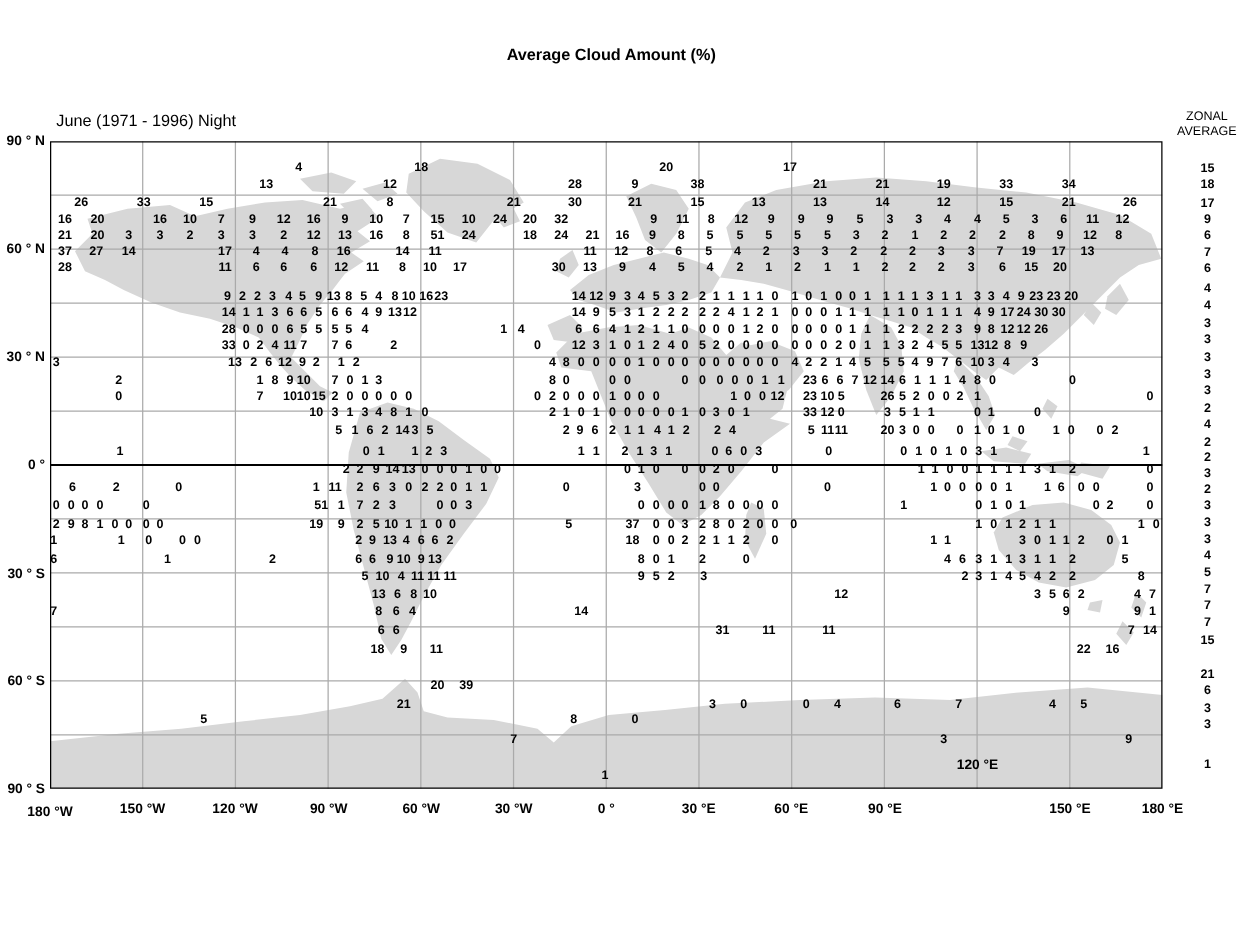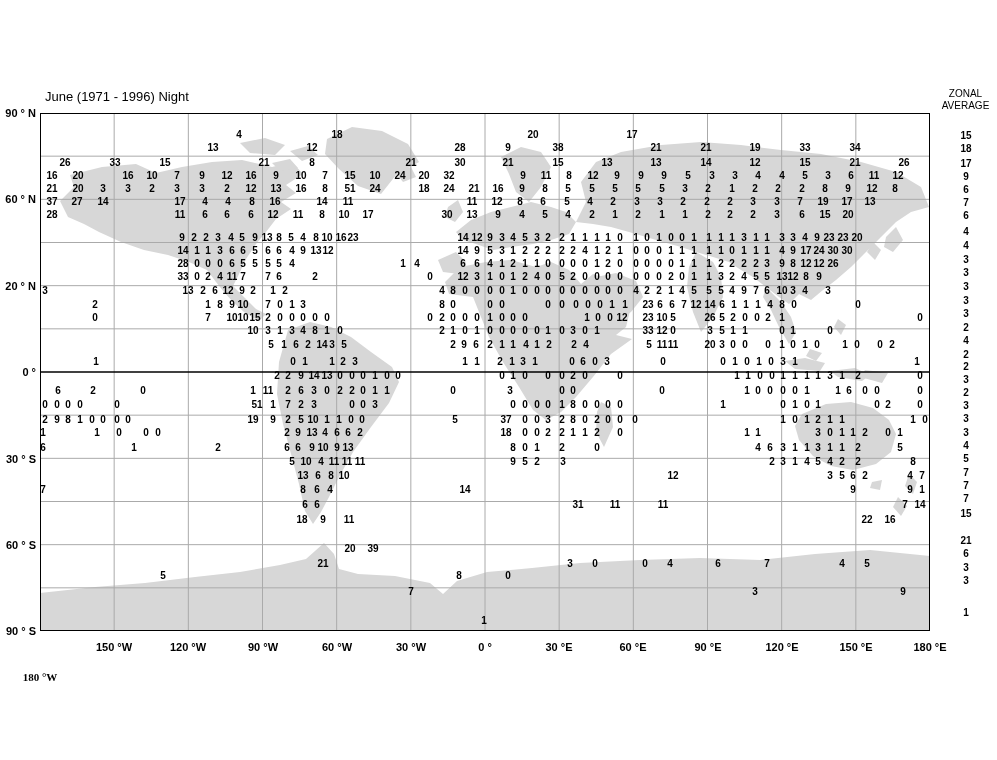--- a/index.html
+++ b/index.html
@@ -24,20 +24,21 @@
        white-space:pre;}
   .lonlab{position:absolute;transform:translate(-50%,0);font-size:11px;font-weight:bold;
        white-space:pre;}
   .foot1{position:absolute;left:0;top:672px;width:978px;text-align:center;font-size:11px;white-space:pre;}
   .foot2{position:absolute;left:0;top:707px;width:997px;text-align:center;font-size:13px;}
 </style>
 </head>
 <body>
 
 <div id="page">
+  <div class="subtitle">Average Cloud Amount (%)</div>
   <div class="hleft">June (1971 - 1996) Night</div>
   <div class="zhead">
     <div>ZONAL</div>
     <div>AVERAGE</div>
   </div>
 
   <svg id="mapsvg" width="890" height="518" viewBox="0 0 890 518">
     <g fill="#d7d7d7" stroke="none">
       <polygon points="287,26 312,14 342,18 368,31 379,49 356,62 341,81 318,73 299,56 285,41"></polygon>
       <polygon points="28,104 20,88 34,74 30,62 62,54 96,51 116,60 142,54 172,49 202,47 232,54 252,49 263,61 246,72 256,80 241,89 251,96 236,106 226,119 216,131 206,146 199,161 193,173 205,185 216,196 226,201 219,208 204,199 193,189 184,179 176,169 167,157 149,149 128,142 104,137 81,129 59,119 44,111"></polygon>
@@ -912,35 +913,35 @@
       <span class="zval" style="left: 966px; top: 513px;">15</span>
       <span class="zval" style="left: 966px; top: 540px;">21</span>
       <span class="zval" style="left: 966px; top: 553px;">6</span>
       <span class="zval" style="left: 966px; top: 567px;">3</span>
       <span class="zval" style="left: 966px; top: 580px;">3</span>
       <span class="zval" style="left: 966px; top: 612px;">1</span>
     </div>
   <div>
       <span class="latlab" style="left: 36px; top: 113px;">90 ° N</span>
       <span class="latlab" style="left: 36px; top: 199px;">60 ° N</span>
-      <span class="latlab" style="left: 36px; top: 286px;">20 ° N</span>
+      <span class="latlab" style="left: 36px; top: 286px;">30 ° N</span>
       <span class="latlab" style="left: 36px; top: 372px;">0 °</span>
       <span class="latlab" style="left: 36px; top: 459px;">30 ° S</span>
       <span class="latlab" style="left: 36px; top: 545px;">60 ° S</span>
       <span class="latlab" style="left: 36px; top: 631px;">90 ° S</span>
     </div>
   <div>
-      <span class="lonlab" style="left: 40px; top: 671px; font-family: Liberation Serif, serif;">180 °W</span>
+      <span class="lonlab" style="left: 40px; top: 644px;">180 °W</span>
       <span class="lonlab" style="left: 114px; top: 641px;">150 °W</span>
       <span class="lonlab" style="left: 188px; top: 641px;">120 °W</span>
       <span class="lonlab" style="left: 263px; top: 641px;">90 °W</span>
       <span class="lonlab" style="left: 337px; top: 641px;">60 °W</span>
       <span class="lonlab" style="left: 411px; top: 641px;">30 °W</span>
       <span class="lonlab" style="left: 485px; top: 641px;">0 °</span>
       <span class="lonlab" style="left: 559px; top: 641px;">30 °E</span>
       <span class="lonlab" style="left: 633px; top: 641px;">60 °E</span>
       <span class="lonlab" style="left: 708px; top: 641px;">90 °E</span>
-      <span class="lonlab" style="left: 782px; top: 641px;">120 °E</span>
+      <span class="lonlab" style="left: 782px; top: 606px;">120 °E</span>
       <span class="lonlab" style="left: 856px; top: 641px;">150 °E</span>
       <span class="lonlab" style="left: 930px; top: 641px;">180 °E</span>
     </div>
 
 </div>
 
 </body></html>

